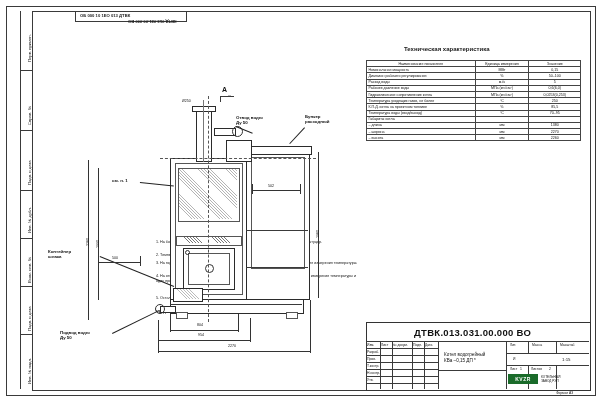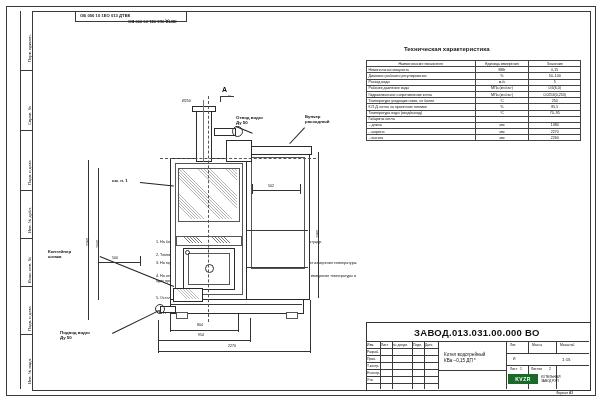--- a/index.html
+++ b/index.html
@@ -241,21 +241,21 @@
 
   <div class="dimlinev" style="left:98px;top:168px;height:132px;"></div>
   <div class="dim vert" style="left:96px;top:248px;transform:rotate(-90deg);transform-origin:0 0;">1990</div>
 
   <div class="dimlinev" style="left:318px;top:152px;height:146px;"></div>
   <div class="dim vert" style="left:316px;top:238px;transform:rotate(-90deg);transform-origin:0 0;">1960</div>
 
   <div class="tb" style="left:366px;top:322px;width:223px;height:67px;"></div>
 
   <div class="ln" style="left:366px;top:341px;width:223px;height:0.8px;"></div>
-  <div class="bigcode" style="left:414px;top:327px;">ЗАВОД.013.031.00.000  ВО</div>
+  <div class="bigcode" style="left:414px;top:327px;">ДТВК.013.031.00.000  ВО</div>
 
   <div class="ln" style="left:366px;top:341px;width:0.6px;height:48px;"></div>
   <div class="ln" style="left:380px;top:341px;width:0.6px;height:48px;"></div>
   <div class="ln" style="left:392px;top:341px;width:0.6px;height:48px;"></div>
   <div class="ln" style="left:412px;top:341px;width:0.6px;height:48px;"></div>
   <div class="ln" style="left:424px;top:341px;width:0.6px;height:48px;"></div>
   <div class="ln" style="left:438px;top:341px;width:0.6px;height:48px;"></div>
   <div class="ln" style="left:506px;top:341px;width:0.6px;height:48px;"></div>
   <div class="ln" style="left:528px;top:341px;width:0.6px;height:12px;"></div>
   <div class="ln" style="left:556px;top:341px;width:0.6px;height:12px;"></div>

